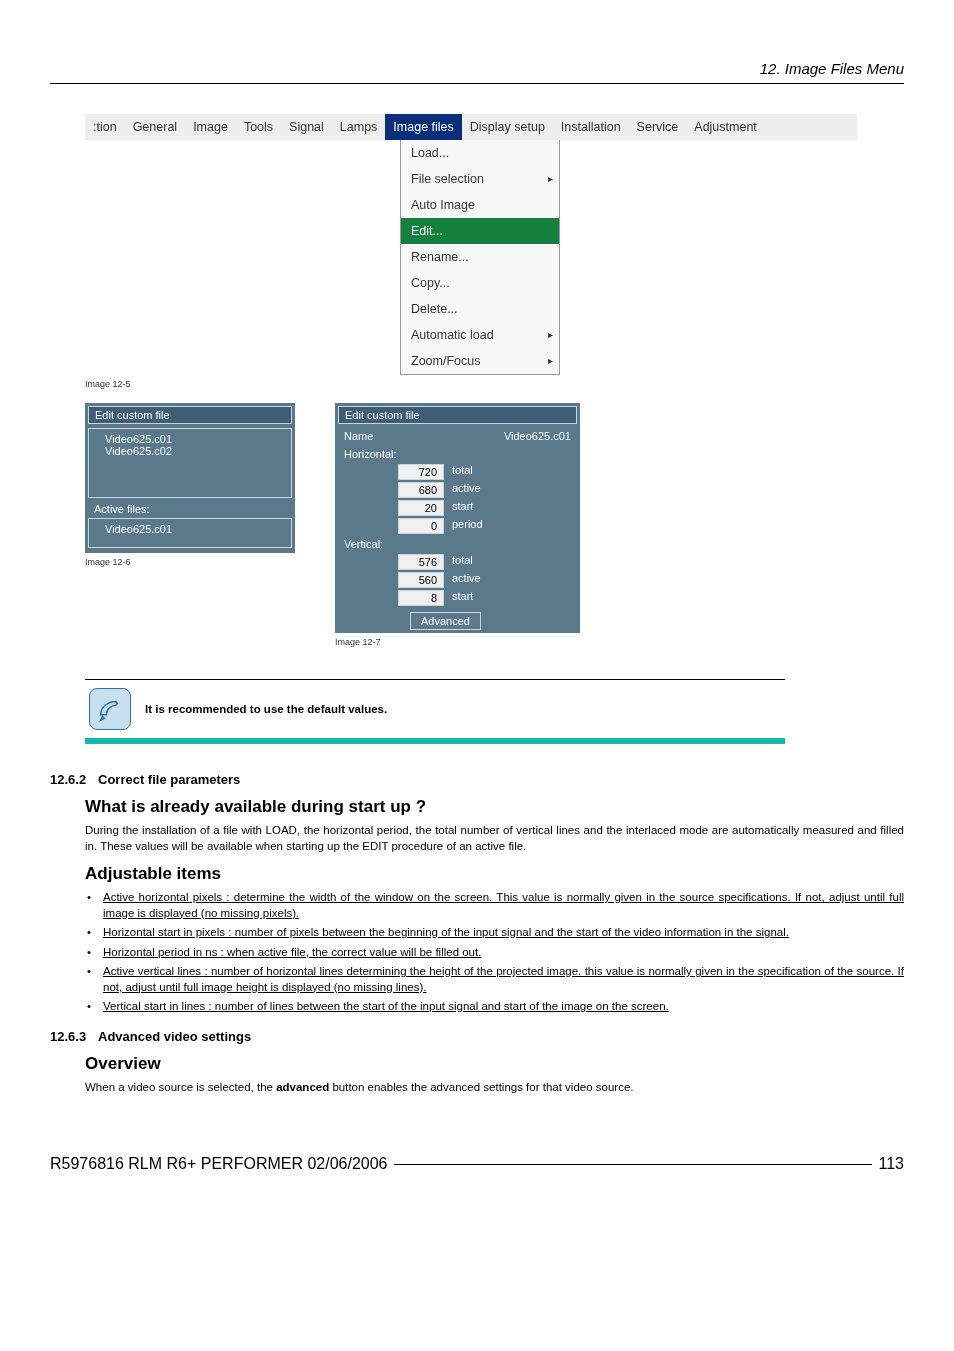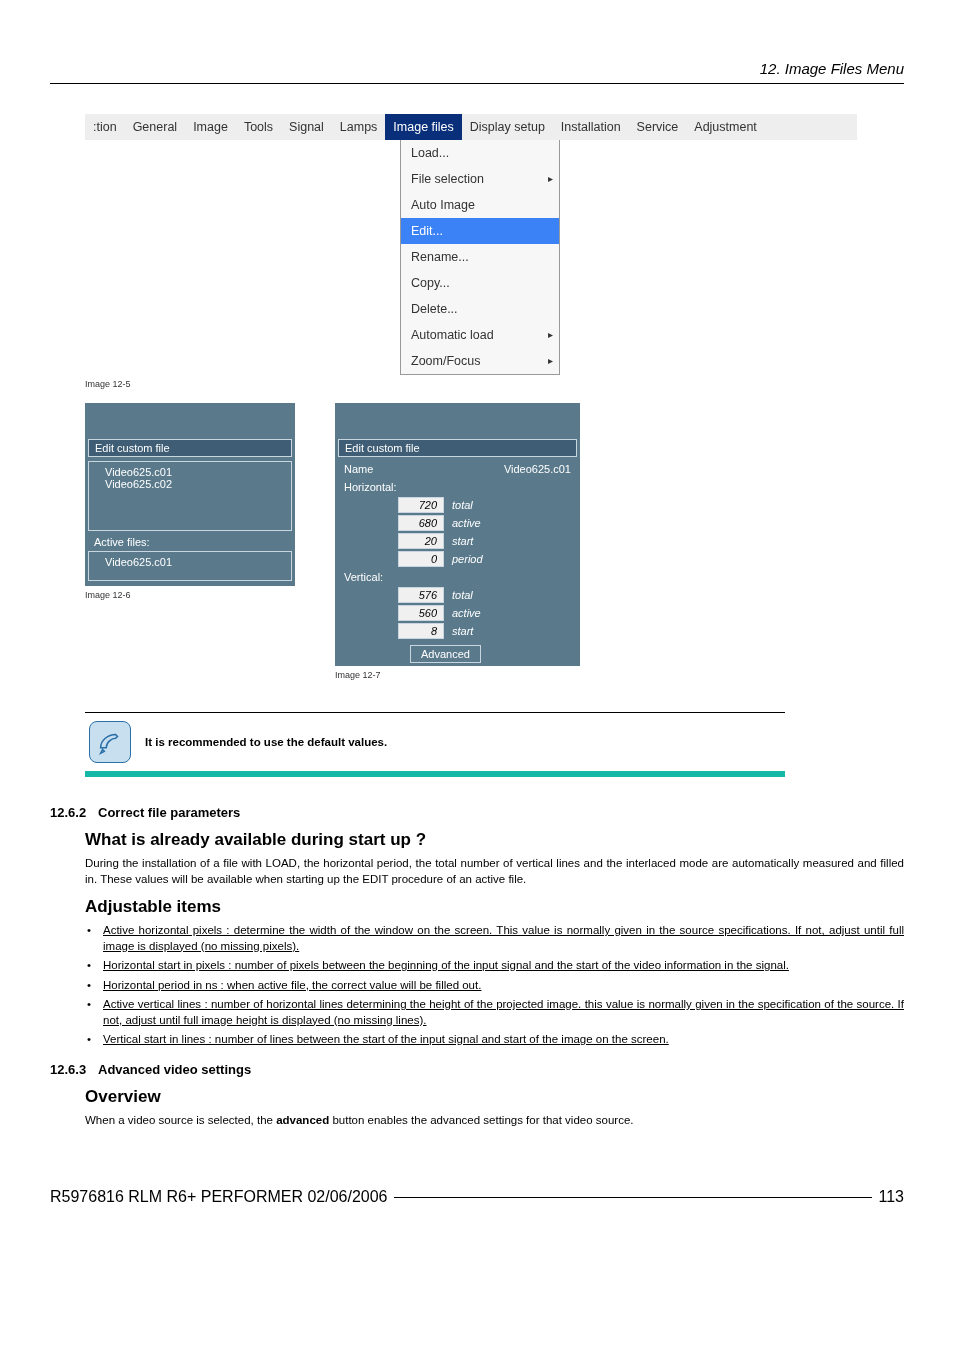--- a/index.html
+++ b/index.html
@@ -5,36 +5,36 @@
   * { box-sizing: border-box; margin: 0; padding: 0; }
   body { font-family: Arial, Helvetica, sans-serif; background: #fff; color: #000; font-size: 12px; width: 954px; margin: 0 auto; padding: 60px 50px; }
   .header-title { font-style: italic; text-align: right; font-size: 15px; margin-bottom: 6px; }
   .hr-thick { border: none; border-top: 1.5px solid #000; margin-bottom: 30px; }
   .figure-area { margin-left: 35px; }
   .menubar { display: flex; align-items: center; background: #eee; height: 26px; font-family: Tahoma, Arial, sans-serif; font-size: 12.5px; width: 772px; }
   .menubar-item { padding: 0 8px; color: #333; line-height: 26px; white-space: nowrap; }
   .menubar-item.active { background: #0a2f7a; color: #fff; }
   .dropdown { position: relative; margin-left: 315px; width: 160px; background: #f7f7f7; border: 1px solid #999; border-top: none; font-family: Tahoma, Arial, sans-serif; font-size: 12.5px; }
   .dropdown-item { padding: 4px 10px; color: #333; position: relative; line-height: 18px; }
-  .dropdown-item.highlight { background: #3b82f6; color: #fff; }
+  .dropdown-item.highlight { background: #15803d; color: #fff; }
   .dropdown-arrow { position: absolute; right: 6px; top: 4px; font-size: 10px; color: #333; }
   .img-caption { font-size: 9px; color: #333; margin-top: 4px; margin-bottom: 14px; }
   .panels-row { display: flex; gap: 40px; align-items: flex-start; }
   .panel { background: #5a7a8c; color: #fff; font-family: Arial, sans-serif; font-size: 11px; width: 210px; padding: 3px; }
-  .panel-title { background: #3f5e75; border: 1px solid #c8d6df; padding: 2px 6px; margin-bottom: 4px; font-size: 11px; margin-top: 33px; }
+  .panel-title { background: #3f5e75; border: 1px solid #c8d6df; padding: 2px 6px; margin-bottom: 4px; font-size: 11px; }
   .panel-list { background: #5a7a8c; border: 1px solid #c8d6df; padding: 4px 6px; min-height: 70px; margin-bottom: 2px; }
   .panel-list.small { min-height: 30px; }
   .panel-static { padding: 3px 6px; }
   .panel-indent { padding-left: 10px; }
   .panel2 { background: #5a7a8c; color: #fff; font-size: 11px; width: 245px; padding: 3px; }
   .panel2-row { display: flex; align-items: center; margin-bottom: 2px; }
   .panel2-label { padding: 2px 6px; }
   .panel2-val-right { margin-left: auto; color: #fff; padding-right: 6px; }
   .panel2-section { padding: 2px 6px; }
-  .num-row { display: flex; align-items: center; margin: 2px 0; font-style: italic; }
+  .num-row { display: flex; align-items: flex-start; margin: 2px 0; }
   .num-box { background: #f0f0f0; color: #000; border: 1px solid #c8d6df; text-align: right; padding: 1px 6px; width: 46px; margin-left: 60px; font-size: 11px; }
   .num-label { padding-left: 8px; }
   .adv-btn { display: inline-block; border: 1px solid #c8d6df; padding: 2px 10px; margin: 4px 0 0 72px; font-size: 11px; color: #fff; background: #5a7a8c; }
   .note-box { border-top: 1px solid #000; border-bottom: 6px solid #14b8a6; margin: 18px 0 28px 35px; padding: 8px 4px; display: flex; align-items: center; gap: 14px; width: 700px; }
   .note-icon { width: 42px; height: 42px; border: 1.5px solid #2a6fa8; border-radius: 8px; background: #c8dff0; display: flex; align-items: center; justify-content: center; }
   .note-icon svg { width: 30px; height: 30px; }
   .note-text { font-weight: bold; font-size: 11.5px; }
   .section-num { font-weight: bold; font-size: 13px; margin: 14px 0 10px 0; }
   .section-num .num { display: inline-block; width: 48px; }
   .subhead { font-weight: bold; font-size: 17px; margin: 8px 0 6px 35px; }

